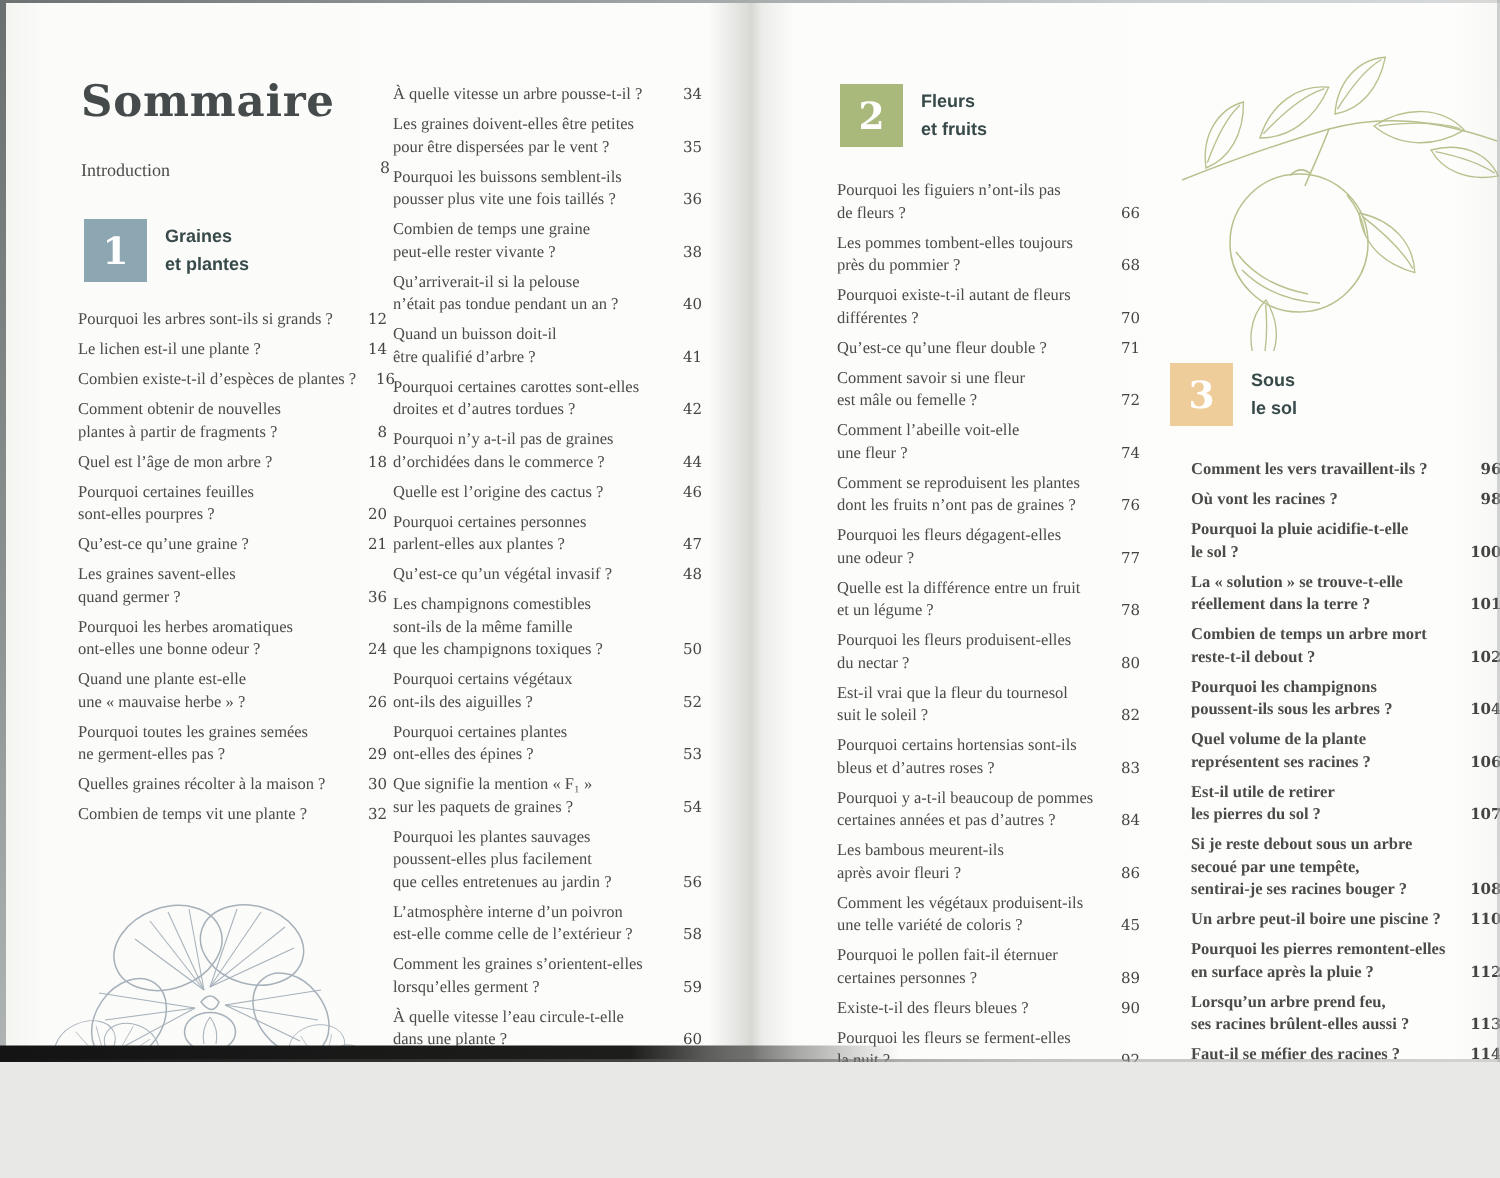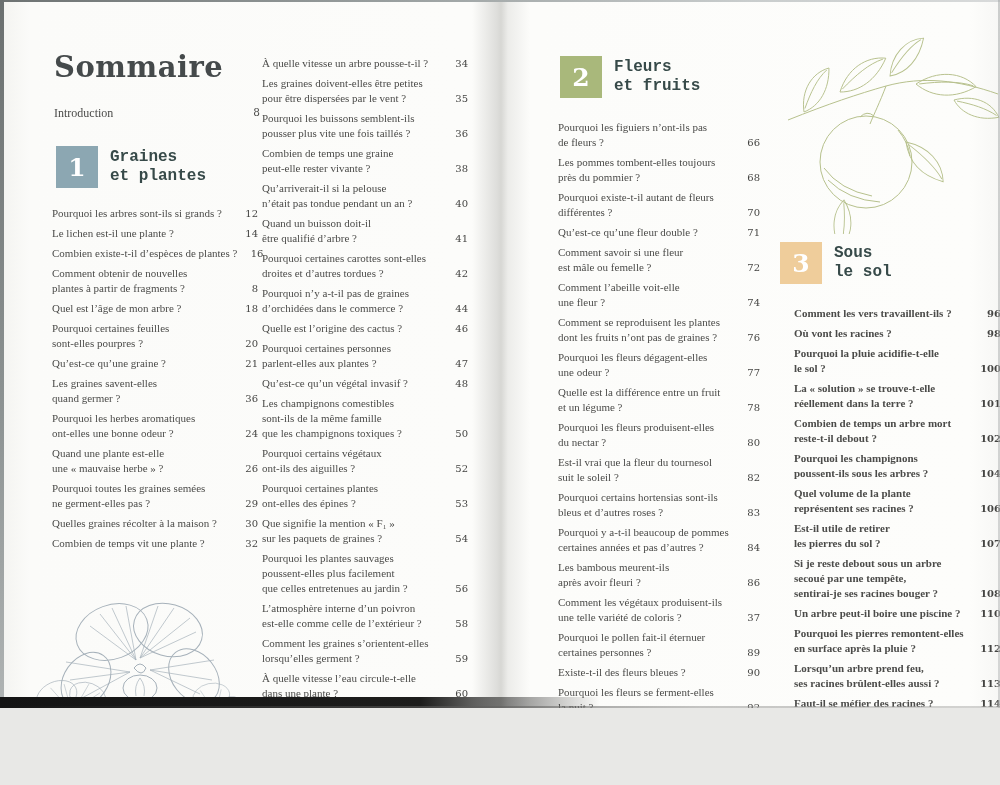--- a/index.html
+++ b/index.html
@@ -34,21 +34,21 @@
     display:flex; justify-content:space-between; align-items:flex-start;
     font-size:12px; color:#4b4b49; }
   .intro-row .p { font-family:"DejaVu Serif",serif; font-size:10.5px; }
 
   .sec-header { position:absolute; display:flex; align-items:center; gap:12px; }
   .badge { width:42px; height:42px; display:flex; align-items:center; justify-content:center;
     color:#ffffff; font-family:"DejaVu Serif",serif; font-weight:bold; font-size:25px; }
   .badge-s1 { background:#8ca7b2; }
   .badge-s2 { background:#a9b87b; }
   .badge-s3 { background:#efcd9b; }
-  .sec-title { font-family:Liberation Mono, monospace; font-weight:bold; font-size:16px;
+  .sec-title { font-family:Liberation Sans, sans-serif; font-weight:bold; font-size:12px;
     line-height:19px; color:#374a49; white-space:pre-line; }
 
   .toc-col { position:absolute; }
   .toc-item { display:flex; align-items:flex-end; margin-bottom:5px;
     font-size:11px; line-height:15px; }
   .toc-item .q { white-space:pre; flex:1; padding-right:6px; }
   .toc-item .p { font-family:"DejaVu Serif",serif; font-size:10px; min-width:20px;
     text-align:right; color:#444442; }
 
   .illus { position:absolute; }
@@ -428,21 +428,21 @@
 
       <div class="toc-item">
         <span class="q">Les bambous meurent-ils
 après avoir fleuri ?</span>
         <span class="p">86</span>
       </div>
 
       <div class="toc-item">
         <span class="q">Comment les végétaux produisent-ils
 une telle variété de coloris ?</span>
-        <span class="p">37</span>
+        <span class="p">45</span>
       </div>
 
       <div class="toc-item">
         <span class="q">Pourquoi le pollen fait-il éternuer
 certaines personnes ?</span>
         <span class="p">89</span>
       </div>
 
       <div class="toc-item">
         <span class="q">Existe-t-il des fleurs bleues ?</span>

